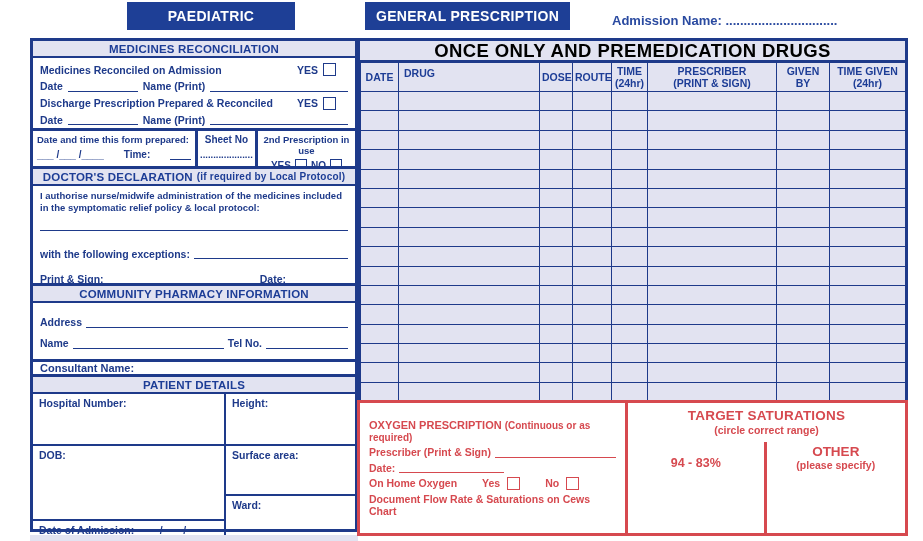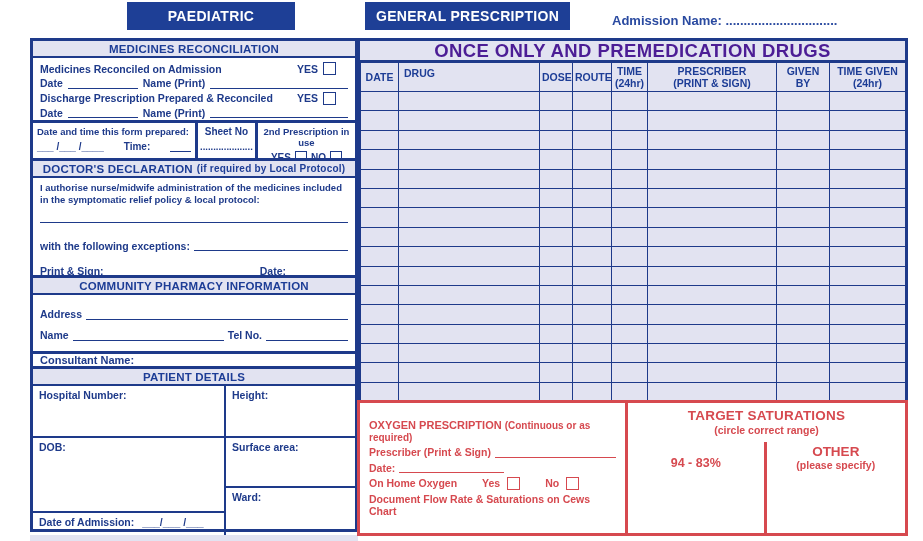--- a/index.html
+++ b/index.html
@@ -35,21 +35,21 @@
     height:17px;flex:0 0 auto;letter-spacing:.2px;
   }
   .bar .small{font-size:10px;}
   .sect{border-top:3px solid var(--navy);}
   .cbx{display:inline-block;width:13px;height:13px;border:1.5px solid var(--navy);background:#fff;flex:0 0 auto;}
   .cbx.sm{width:12px;height:12px;}
   .fill{display:inline-block;border-bottom:1.5px solid var(--navy);height:11px;}
   .grow{flex:1 1 auto;}
   .flexline{display:flex;align-items:center;gap:4px;}
   
-  .mr-content{height:62px;padding:3px 7px 0 7px;font-size:10.5px;display:flex;flex-direction:column;justify-content:space-around;}
+  .mr-content{height:70px;padding:3px 7px 0 7px;font-size:10.5px;display:flex;flex-direction:column;justify-content:space-around;}
   .mr-content .yes{margin-left:auto;}
   .mr-content .flexline{gap:5px;}
   
   .prep-row{display:flex;height:38px;font-size:9.5px;}
   .prep-c1{flex:0 0 162px;padding:3px 4px;}
   .prep-c2{flex:0 0 56px;border-left:3px solid var(--navy);text-align:center;padding:3px 2px;}
   .prep-c3{flex:1 1 auto;border-left:3px solid var(--navy);padding:3px 3px;text-align:center;}
   .prep-c1 .l2{margin-top:4px;display:flex;align-items:flex-end;gap:20px;font-size:10px;}
   .prep-c3 .l2{margin-top:3px;display:flex;align-items:center;justify-content:center;gap:4px;font-size:10px;}
   
@@ -70,21 +70,21 @@
   .pd-cell.bt{border-top:2px solid var(--navy);}
   .pd-cell.bottom{display:flex;align-items:flex-end;padding-bottom:8px;gap:8px;margin-top:25px;}
   .bottom-strip{position:absolute;left:30px;top:535px;width:328px;height:7px;background:var(--lav);}
   
   .right-panel{
     position:absolute;left:357px;top:38px;width:551px;height:364px;
     border:3px solid var(--navy);background:#fff;
   }
   .tbl-title{
     background:var(--lav);height:21px;display:flex;align-items:center;justify-content:center;
-    font-size:18.5px;letter-spacing:.4px;color:#4c1d95;border-bottom:2px solid var(--navy);
+    font-size:18.5px;letter-spacing:.4px;color:#000000;border-bottom:2px solid var(--navy);
   }
   table.once{width:100%;border-collapse:collapse;table-layout:fixed;}
   table.once th,table.once td{border:1.5px solid var(--navy);background:var(--lav);}
   table.once th{
     font-size:10.5px;color:#1d3d96;white-space:pre-line;line-height:1.15;
     height:29px;vertical-align:middle;padding:1px 2px;background:var(--lav);
   }
   table.once th.lft{text-align:left;padding-left:5px;vertical-align:top;padding-top:4px;}
   table.once tbody tr{height:19.4px;}
   

